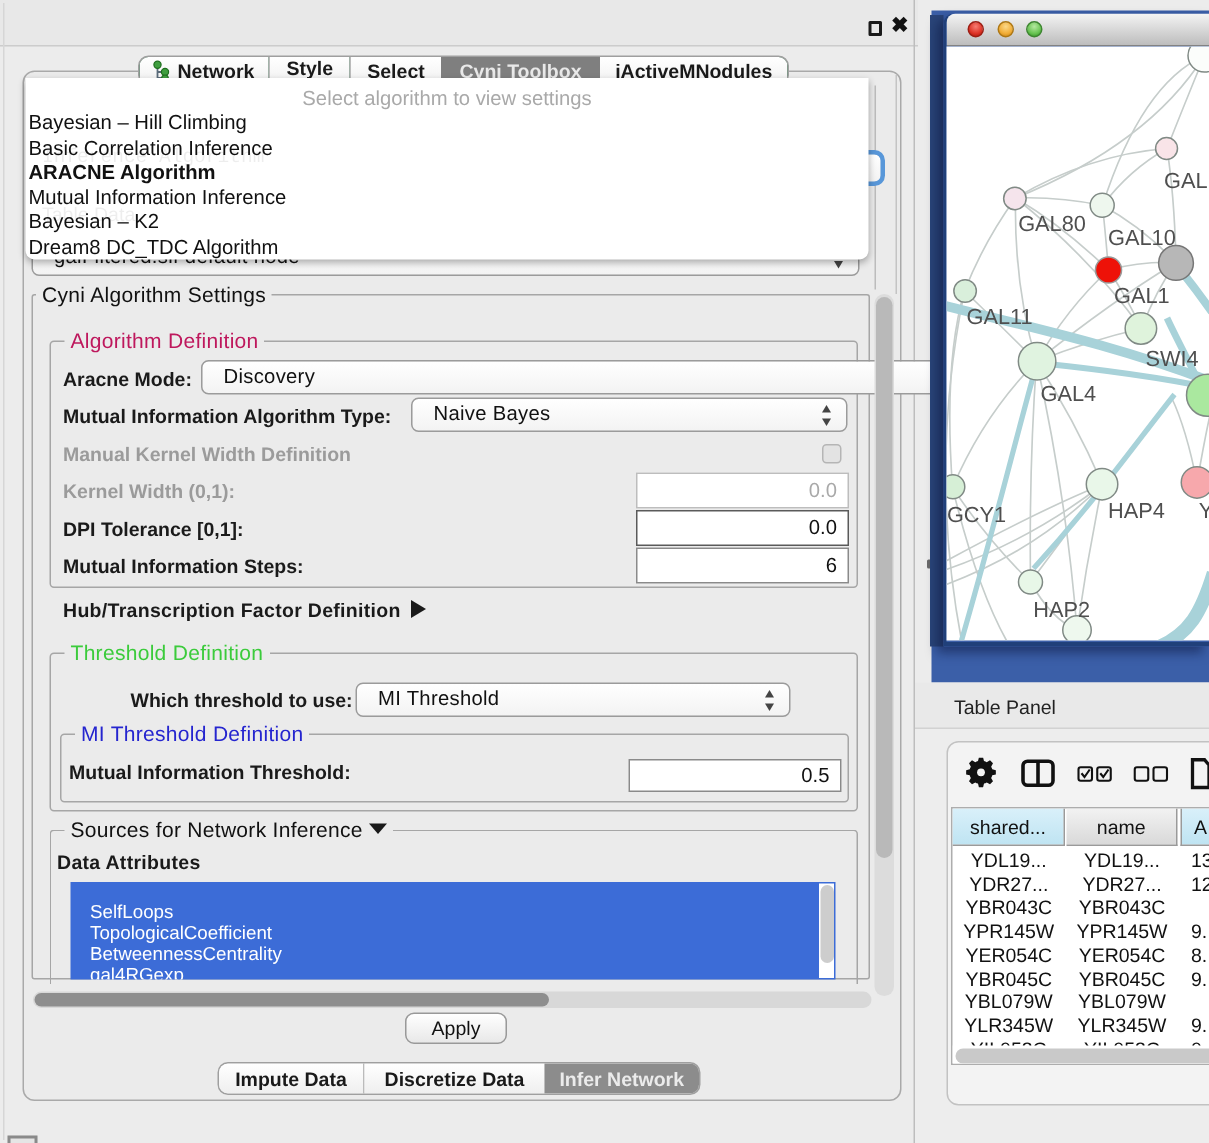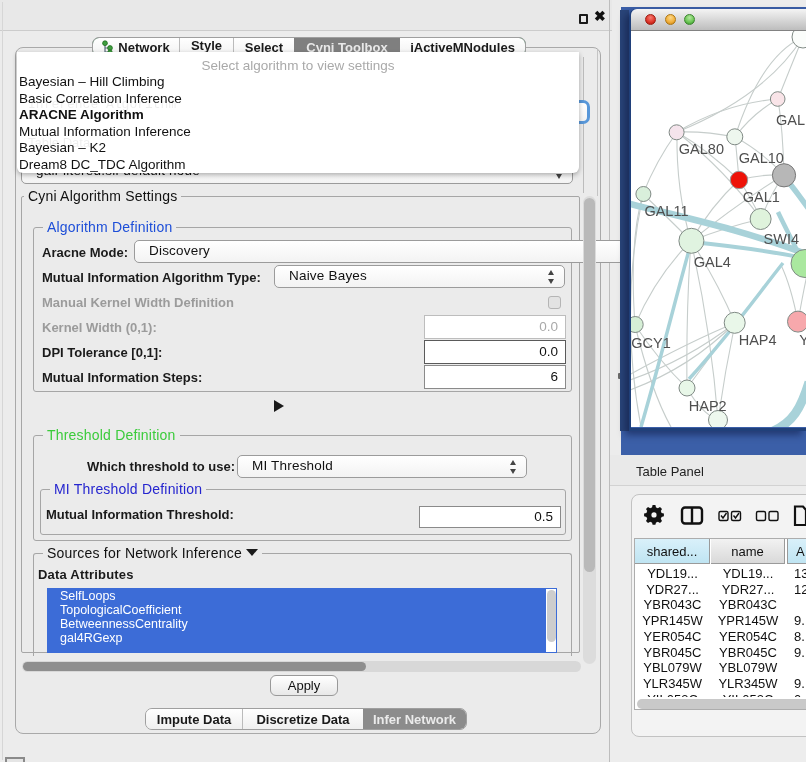--- a/index.html
+++ b/index.html
@@ -70,41 +70,42 @@
 <div class="ab combo" style="left:21px;top:160px;width:552px;height:24px;">
       <span class="ct">galFiltered.sif default node</span>
       <span class="arr"></span>
     </div>
 
 <div class="ab group" style="left:21px;top:196px;width:559px;height:457px;border-radius:2px;">
   <span class="glabel" style="color:#111;left:2px;">Cyni Algorithm Settings</span>
 </div>
 
 <div class="ab group" style="left:33px;top:227px;width:539px;height:165px;">
-  <span class="glabel" style="color:#1d4ed8;left:9px;">Algorithm Definition</span>
+  <span class="glabel" style="color:#be185d;left:9px;">Algorithm Definition</span>
 </div>
 <div class="rowlab" style="left:42px;top:245px;">Aracne Mode:</div>
 <div class="ab combo" style="left:134px;top:240px;width:504px;height:23px;">
       <span class="ct">Discovery</span>
       <span class="arr"></span>
     </div>
 <div class="rowlab" style="left:42px;top:270px;">Mutual Information Algorithm Type:</div>
 <div class="ab combo" style="left:274px;top:265px;width:291px;height:23px;">
       <span class="ct">Naive Bayes</span>
       <span class="arr"></span>
     </div>
 <div class="rowlab dis" style="left:42px;top:295px;color:#9b9b9b;">Manual Kernel Width Definition</div>
 <div class="ab" style="left:548px;top:296px;width:13px;height:13px;border:1px solid #b5b5b5;border-radius:3px;background:#e3e3e3;"></div>
 <div class="rowlab dis" style="left:42px;top:320px;color:#9b9b9b;">Kernel Width (0,1):</div>
 <div class="ab field" style="left:424px;top:315px;width:142px;height:24px;border-color:#bdbdbd;color:#a9a9a9;">0.0</div>
 <div class="rowlab" style="left:42px;top:345px;">DPI Tolerance [0,1]:</div>
 <div class="ab field" style="left:424px;top:340px;width:142px;height:24px;">0.0</div>
 <div class="rowlab" style="left:42px;top:370px;">Mutual Information Steps:</div>
 <div class="ab field" style="left:424px;top:365px;width:142px;height:24px;border-color:#8a8a8a;">6</div>
 
+<div class="rowlab" style="left:42px;top:399px;letter-spacing:0.2px;">Hub/Transcription Factor Definition</div>
 <div class="ab" style="left:274px;top:400px;width:0;height:0;border-left:10px solid #1a1a1a;border-top:6px solid transparent;border-bottom:6px solid transparent;"></div>
 
 <div class="ab group" style="left:33px;top:435px;width:539px;height:106px;">
   <span class="glabel" style="color:#3bcb3b;">Threshold Definition</span>
 </div>
 <div class="rowlab" style="left:87px;top:459px;">Which threshold to use:</div>
 <div class="ab combo" style="left:237px;top:455px;width:290px;height:23px;padding-left:36px;">
       <span class="ct">MI Threshold</span>
       <span class="arr"></span>
     </div>
@@ -113,21 +114,21 @@
   <span class="glabel" style="color:#2525cf;">MI Threshold Definition</span>
 </div>
 <div class="rowlab" style="left:46px;top:507px;">Mutual Information Threshold:</div>
 <div class="ab field" style="left:419px;top:506px;width:142px;height:22px;border-color:#8a8a8a;padding-top:2px;">0.5</div>
 
 <div class="ab group" style="left:33px;top:553px;width:539px;height:103px;border-bottom:none;border-radius:3px 3px 0 0;">
   <span class="glabel" style="color:#111;">Sources for Network Inference <span style="display:inline-block;width:0;height:0;border-top:7px solid #1a1a1a;border-left:6px solid transparent;border-right:6px solid transparent;vertical-align:2px;"></span></span>
 </div>
 <div class="rowlab" style="left:38px;top:567px;letter-spacing:0.2px;">Data Attributes</div>
 <div class="ab" style="left:47px;top:588px;width:510px;height:65px;background:#3c6cd7;overflow:hidden;">
-  <div style="font-size:12.5px;color:#fff;line-height:14px;padding:1px 0 0 13px;">SelfLoops<br>TopologicalCoefficient<br>BetweennessCentrality<br>gal4RGexp</div>
+  <div style="font-size:12.5px;color:#fff;line-height:14px;padding:13px 0 0 13px;">SelfLoops<br>TopologicalCoefficient<br>BetweennessCentrality<br>gal4RGexp</div>
   <div style="position:absolute;right:1px;top:1px;width:10px;height:63px;background:#fff;border-radius:0;"></div>
   <div style="position:absolute;right:1.5px;top:2px;width:9px;height:52px;background:#cdcdcd;border-radius:5px;"></div>
 </div>
 
 <div class="ab" style="left:22px;top:661px;width:559px;height:11px;background:#d8d8d8;border-radius:6px;"></div>
 <div class="ab" style="left:23px;top:662px;width:343px;height:9px;background:#8e8e8e;border-radius:5px;"></div>
 
 <div class="ab" style="left:583px;top:196px;width:13px;height:468px;background:#dcdcdc;border-radius:7px;"></div>
 <div class="ab" style="left:584px;top:198px;width:11px;height:374px;background:#b9b9b9;border-radius:6px;"></div>
 

